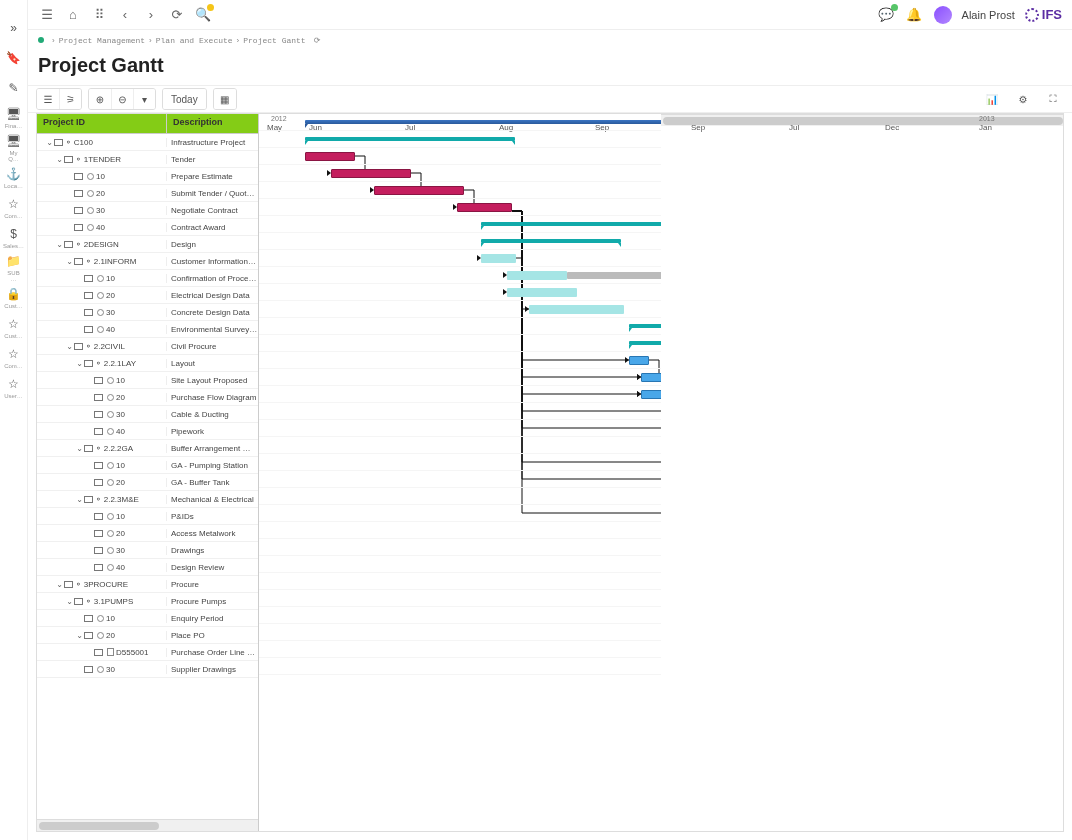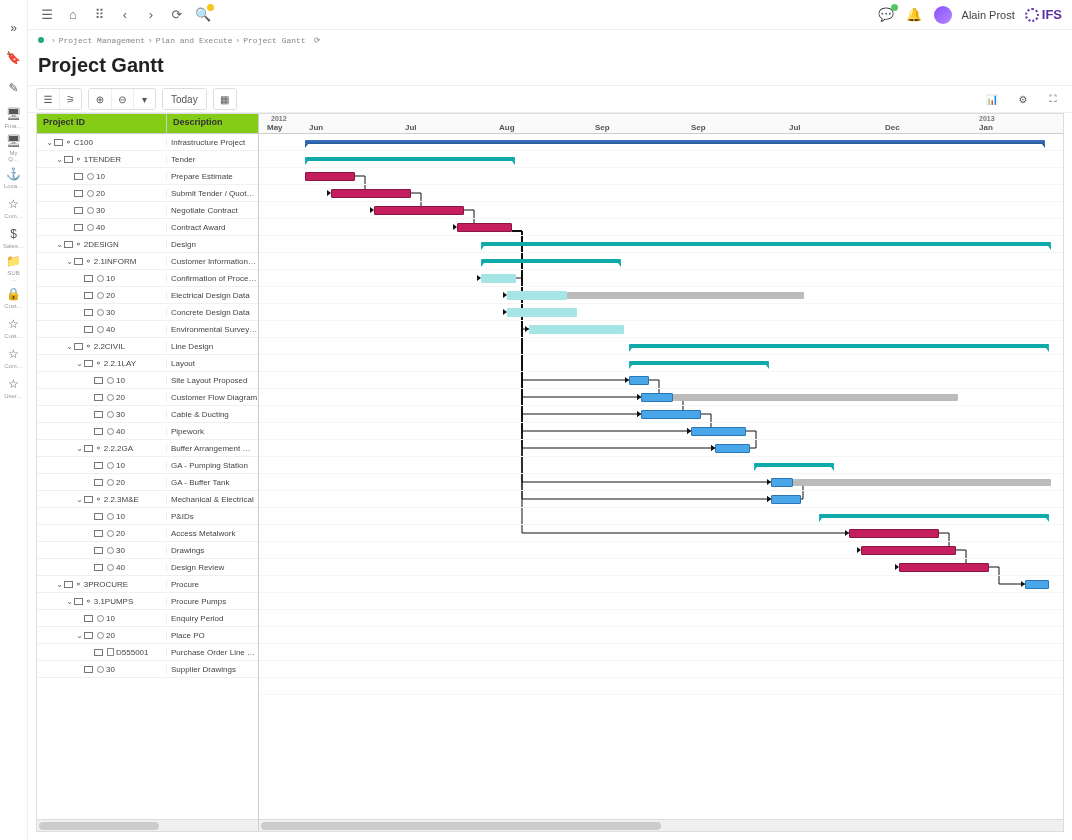--- a/index.html
+++ b/index.html
@@ -37,21 +37,21 @@
 .lp-col2 { flex: 1; padding: 3px 6px; font-size: 9px; font-weight: 600; }
 .lp-body { flex: 1; overflow: auto; }
 .row { display: flex; height: 17px; align-items: center; border-bottom: 1px solid #f0f0f0; font-size: 8px; color: #444; }
 .row .c1 { width: 130px; display: flex; align-items: center; border-right: 1px solid #eee; overflow: hidden; white-space: nowrap; }
 .row .c2 { flex: 1; padding-left: 4px; overflow: hidden; white-space: nowrap; text-overflow: ellipsis; }
 .indent { display: inline-block; }
 .toggle { width: 9px; text-align: center; color: #666; cursor: pointer; font-size: 8px; }
 .icn-box { width: 9px; height: 7px; border: 1px solid #777; margin-right: 2px; display: inline-block; }
 .icn-circle { width: 7px; height: 7px; border-radius: 50%; border: 1px solid #888; margin-left: 2px; margin-right: 2px; display: inline-block; }
 .icn-doc { width: 7px; height: 8px; border: 1px solid #888; margin-left: 2px; margin-right: 2px; display: inline-block; }
-.rightpane { flex: 1; display: flex; flex-direction: column; overflow: hidden; position: relative; font-weight: bold; }
+.rightpane { flex: 1; display: flex; flex-direction: row; overflow: hidden; position: relative; }
 .time-header { height: 20px; border-bottom: 1px solid #ccc; position: relative; background: #fafafa; }
 .time-label { position: absolute; font-size: 7px; color: #777; top: 1px; }
 .time-month { position: absolute; font-size: 8px; color: #555; bottom: 1px; }
 .gantt-body { flex: 1; position: relative; overflow: hidden; }
 .grow { position: absolute; height: 17px; left: 0; right: 0; border-bottom: 1px solid #f5f5f5; }
 .bar { position: absolute; height: 9px; top: 4px; border-radius: 1px; }
 .bar-summary { background: linear-gradient(#3a75c4,#2a5a9c); height: 4px; top: 6px; }
 .bar-summary::before, .bar-summary::after { content: ''; position: absolute; width: 0; height: 0; border-top: 4px solid #2a5a9c; top: 4px; }
 .bar-summary::before { left: 0; border-right: 3px solid transparent; }
 .bar-summary::after { right: 0; border-left: 3px solid transparent; }
@@ -310,21 +310,21 @@
               <div class="c2">Environmental Survey …</div>
             </div>
             <div class="row">
               <div class="c1">
                 <span class="indent" style="width: 28px;"></span>
                 <span class="toggle">⌄</span>
                 <span class="icn-box"></span>
                 <span style="font-size: 8px; margin-right: 2px;">⚬</span>
                 <span>2.2CIVIL</span>
               </div>
-              <div class="c2">Line Design</div>
+              <div class="c2">Civil Procure</div>
             </div>
             <div class="row">
               <div class="c1">
                 <span class="indent" style="width: 38px;"></span>
                 <span class="toggle">⌄</span>
                 <span class="icn-box"></span>
                 <span style="font-size: 8px; margin-right: 2px;">⚬</span>
                 <span>2.2.1LAY</span>
               </div>
               <div class="c2">Layout</div>
@@ -340,21 +340,21 @@
               <div class="c2">Site Layout Proposed</div>
             </div>
             <div class="row">
               <div class="c1">
                 <span class="indent" style="width: 48px;"></span>
                 <span style="width: 9px; display: inline-block;"></span>
                 <span class="icn-box"></span>
                 <span class="icn-circle"></span>
                 <span>20</span>
               </div>
-              <div class="c2">Customer Flow Diagram</div>
+              <div class="c2">Purchase Flow Diagram</div>
             </div>
             <div class="row">
               <div class="c1">
                 <span class="indent" style="width: 48px;"></span>
                 <span style="width: 9px; display: inline-block;"></span>
                 <span class="icn-box"></span>
                 <span class="icn-circle"></span>
                 <span>30</span>
               </div>
               <div class="c2">Cable &amp; Ducting</div>

